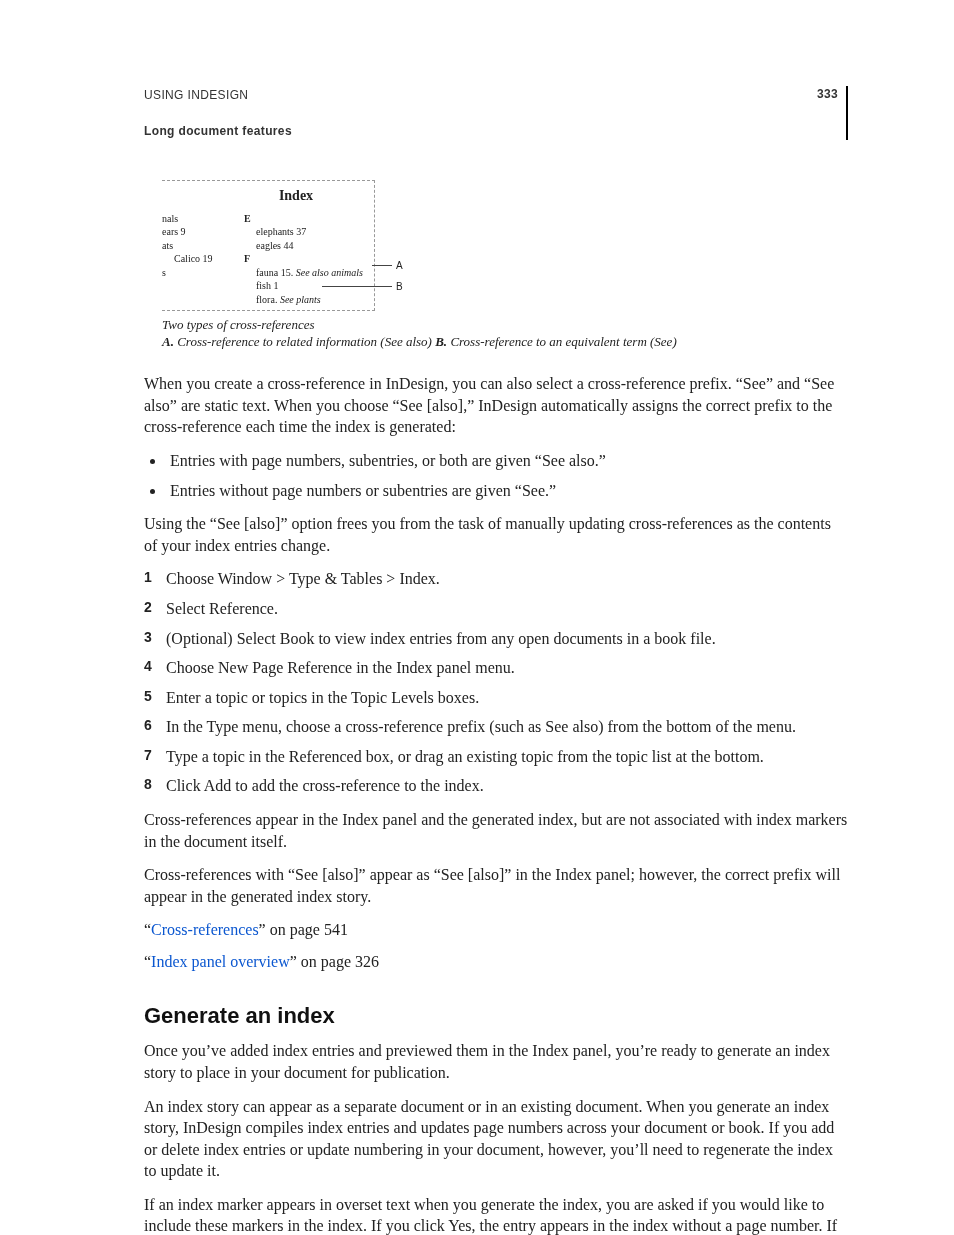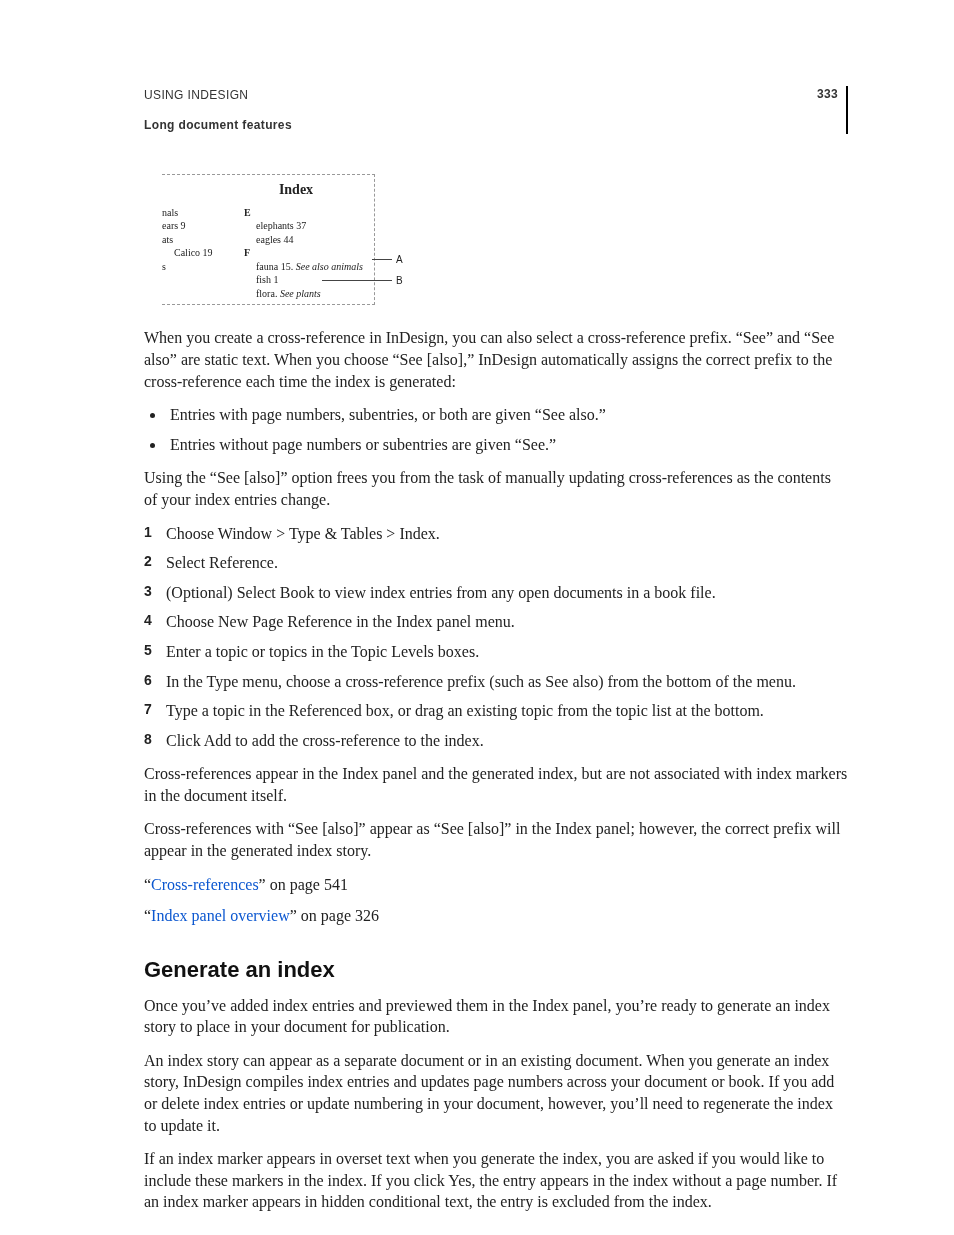--- a/index.html
+++ b/index.html
@@ -23,21 +23,21 @@
     color: #333;
     border-right: 2px solid #000;
     padding-right: 8px;
     margin-bottom: 6px;
     display:flex;
     justify-content: space-between;
     align-items:flex-start;
   }
   .running-head .rh-left { line-height:1.5; }
   .running-head .rh-title { text-transform: uppercase; }
-  .running-head .rh-sub { font-weight: bold; margin-top: 12px; }
+  .running-head .rh-sub { font-weight: bold; margin-top: 18px; }
   .running-head .rh-page {
     font-weight: bold;
     font-size: 12px;
     margin-top: 0;
   }
   .figure-wrap {
     margin-top: 40px;
     margin-bottom: 22px;
   }
   .figure {
@@ -190,20 +190,24 @@
             </div>
           </div>
         </div>
       </div>
 
       <div class="callout-line" style="top:85px; left:210px; width:20px;"></div>
       <div class="callout-label" style="top:79px; left:234px;">A</div>
       <div class="callout-line" style="top:106px; left:160px; width:70px;"></div>
       <div class="callout-label" style="top:100px; left:234px;">B</div>
     </div>
+    <div class="caption">
+      <div>Two types of cross-references</div>
+      <span class="b">A.</span><span> Cross-reference to related information (See also)  </span><span class="b">B.</span><span> Cross-reference to an equivalent term (See)</span>
+    </div>
   </div>
 
   <p class="body">When you create a cross-reference in InDesign, you can also select a cross-reference prefix. “See” and “See also” are static text. When you choose “See [also],” InDesign automatically assigns the correct prefix to the cross-reference each time the index is generated:</p>
 
   <ul class="bullets">
     <li>Entries with page numbers, subentries, or both are given “See also.”</li>
     <li>Entries without page numbers or subentries are given “See.”</li>
   </ul>
 
   <p class="body">Using the “See [also]” option frees you from the task of manually updating cross-references as the contents of your index entries change.</p>

